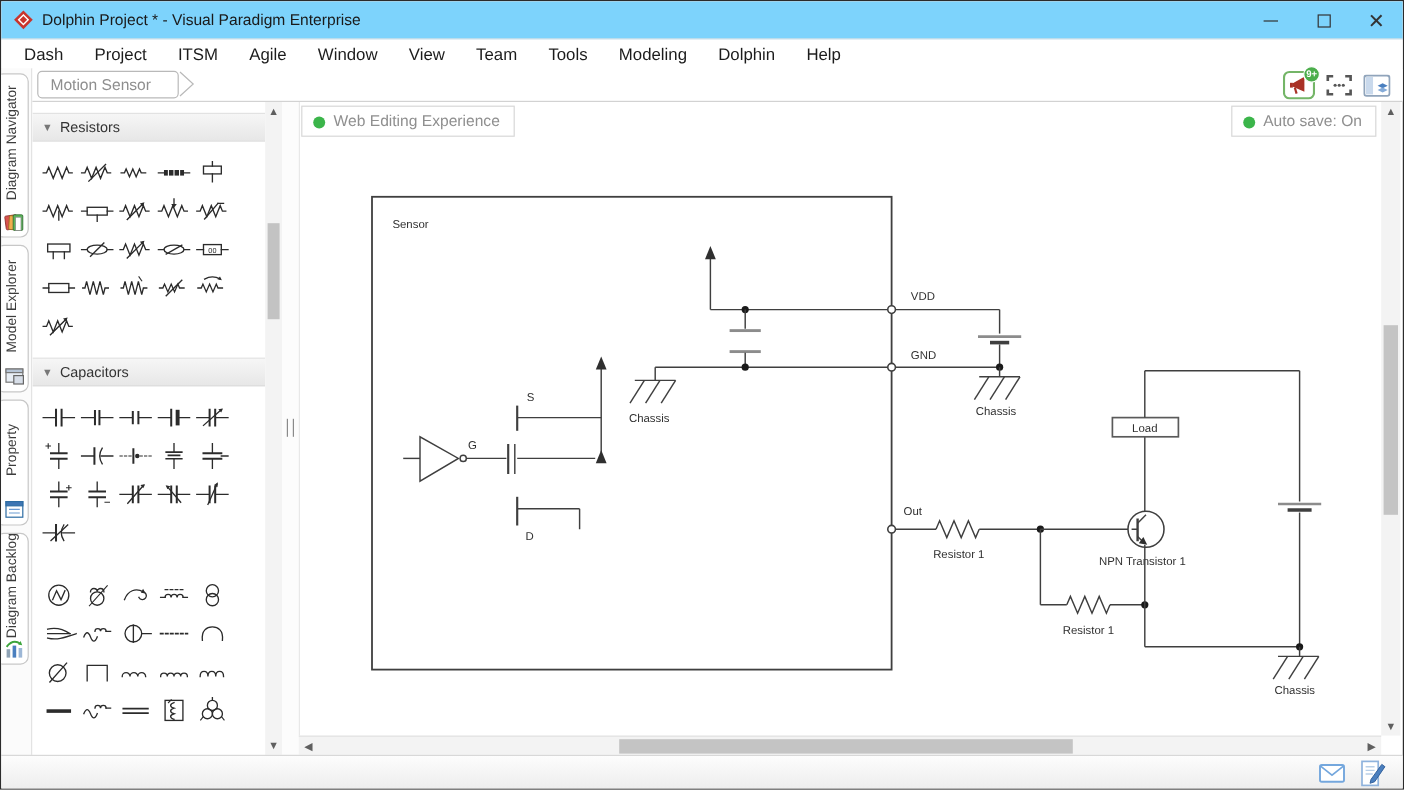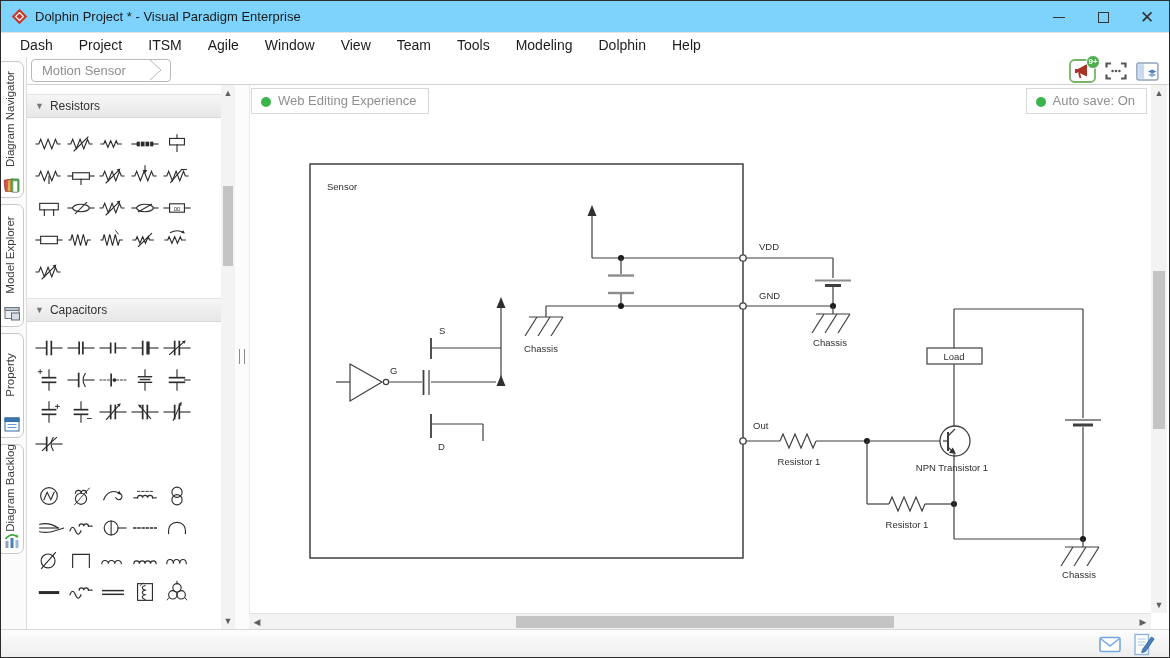--- a/index.html
+++ b/index.html
@@ -21,21 +21,21 @@
   .menu-item { padding:0 13px; line-height:24px; font-size:14px; color:#1c1c1c; cursor:default; }
 
   
   .leftstrip { position:absolute; left:0; top:56px; width:26px; height:572px; background:#fbfbfb; border-right:1px solid #dcdcdc; }
   .vtab { position:absolute; left:-5px; width:28px; background:#fff; border:1px solid #c7c7c7; border-radius:7px; }
   .vlabel { position:absolute; left:50%; top:calc(50% - 11px); transform:translate(-50%,-50%) rotate(-90deg); font-size:11.5px; color:#3c3c3c; white-space:nowrap; }
   .vtab-icon { position:absolute; bottom:4px; left:56%; transform:translateX(-50%); width:17px; height:17px; }
 
   
   .crumbrow { position:absolute; left:26px; top:56px; width:1144px; height:28px; background:#fff; border-bottom:1px solid #d2d2d2; }
-  .crumb { position:absolute; left:4px; top:2px; height:23px; width:140px; border:1px solid #b9b9b9; border-radius:4px; font-size:13px; color:#8e8e8e; line-height:21px; padding-left:10px; background:#fff; }
+  .crumb { position:absolute; left:4px; top:2px; height:23px; width:118px; border:1px solid #b9b9b9; border-radius:4px; font-size:13px; color:#8e8e8e; line-height:21px; padding-left:10px; background:#fff; }
   .crumb-arrow { position:absolute; left:122px; top:2px; }
   .tb-icons { position:absolute; right:12px; top:1px; height:26px; display:flex; align-items:center; gap:9px; }
   .announce-wrap { position:relative; width:27px; height:24px; }
   .badge9 { position:absolute; right:-4px; top:-4px; width:14px; height:14px; border-radius:50%; background:#4cae4c; border:1px solid #fff; color:#fff; font-size:8px; font-weight:bold; text-align:center; line-height:12px; }
 
   
   .palette { position:absolute; left:26px; top:84px; width:194px; height:544px; background:#fff; overflow:hidden; }
   .pal-header { height:24px; background:linear-gradient(#f6f6f6,#e7e7e7); border-top:1px solid #e2e2e2; border-bottom:1px solid #d8d8d8; font-size:12px; color:#333; line-height:23px; padding-left:8px; cursor:default; }
   .pal-header:first-child { margin-top:9px; }
   .pal-caret { color:#777; font-size:9px; margin-right:6px; vertical-align:1px; }

